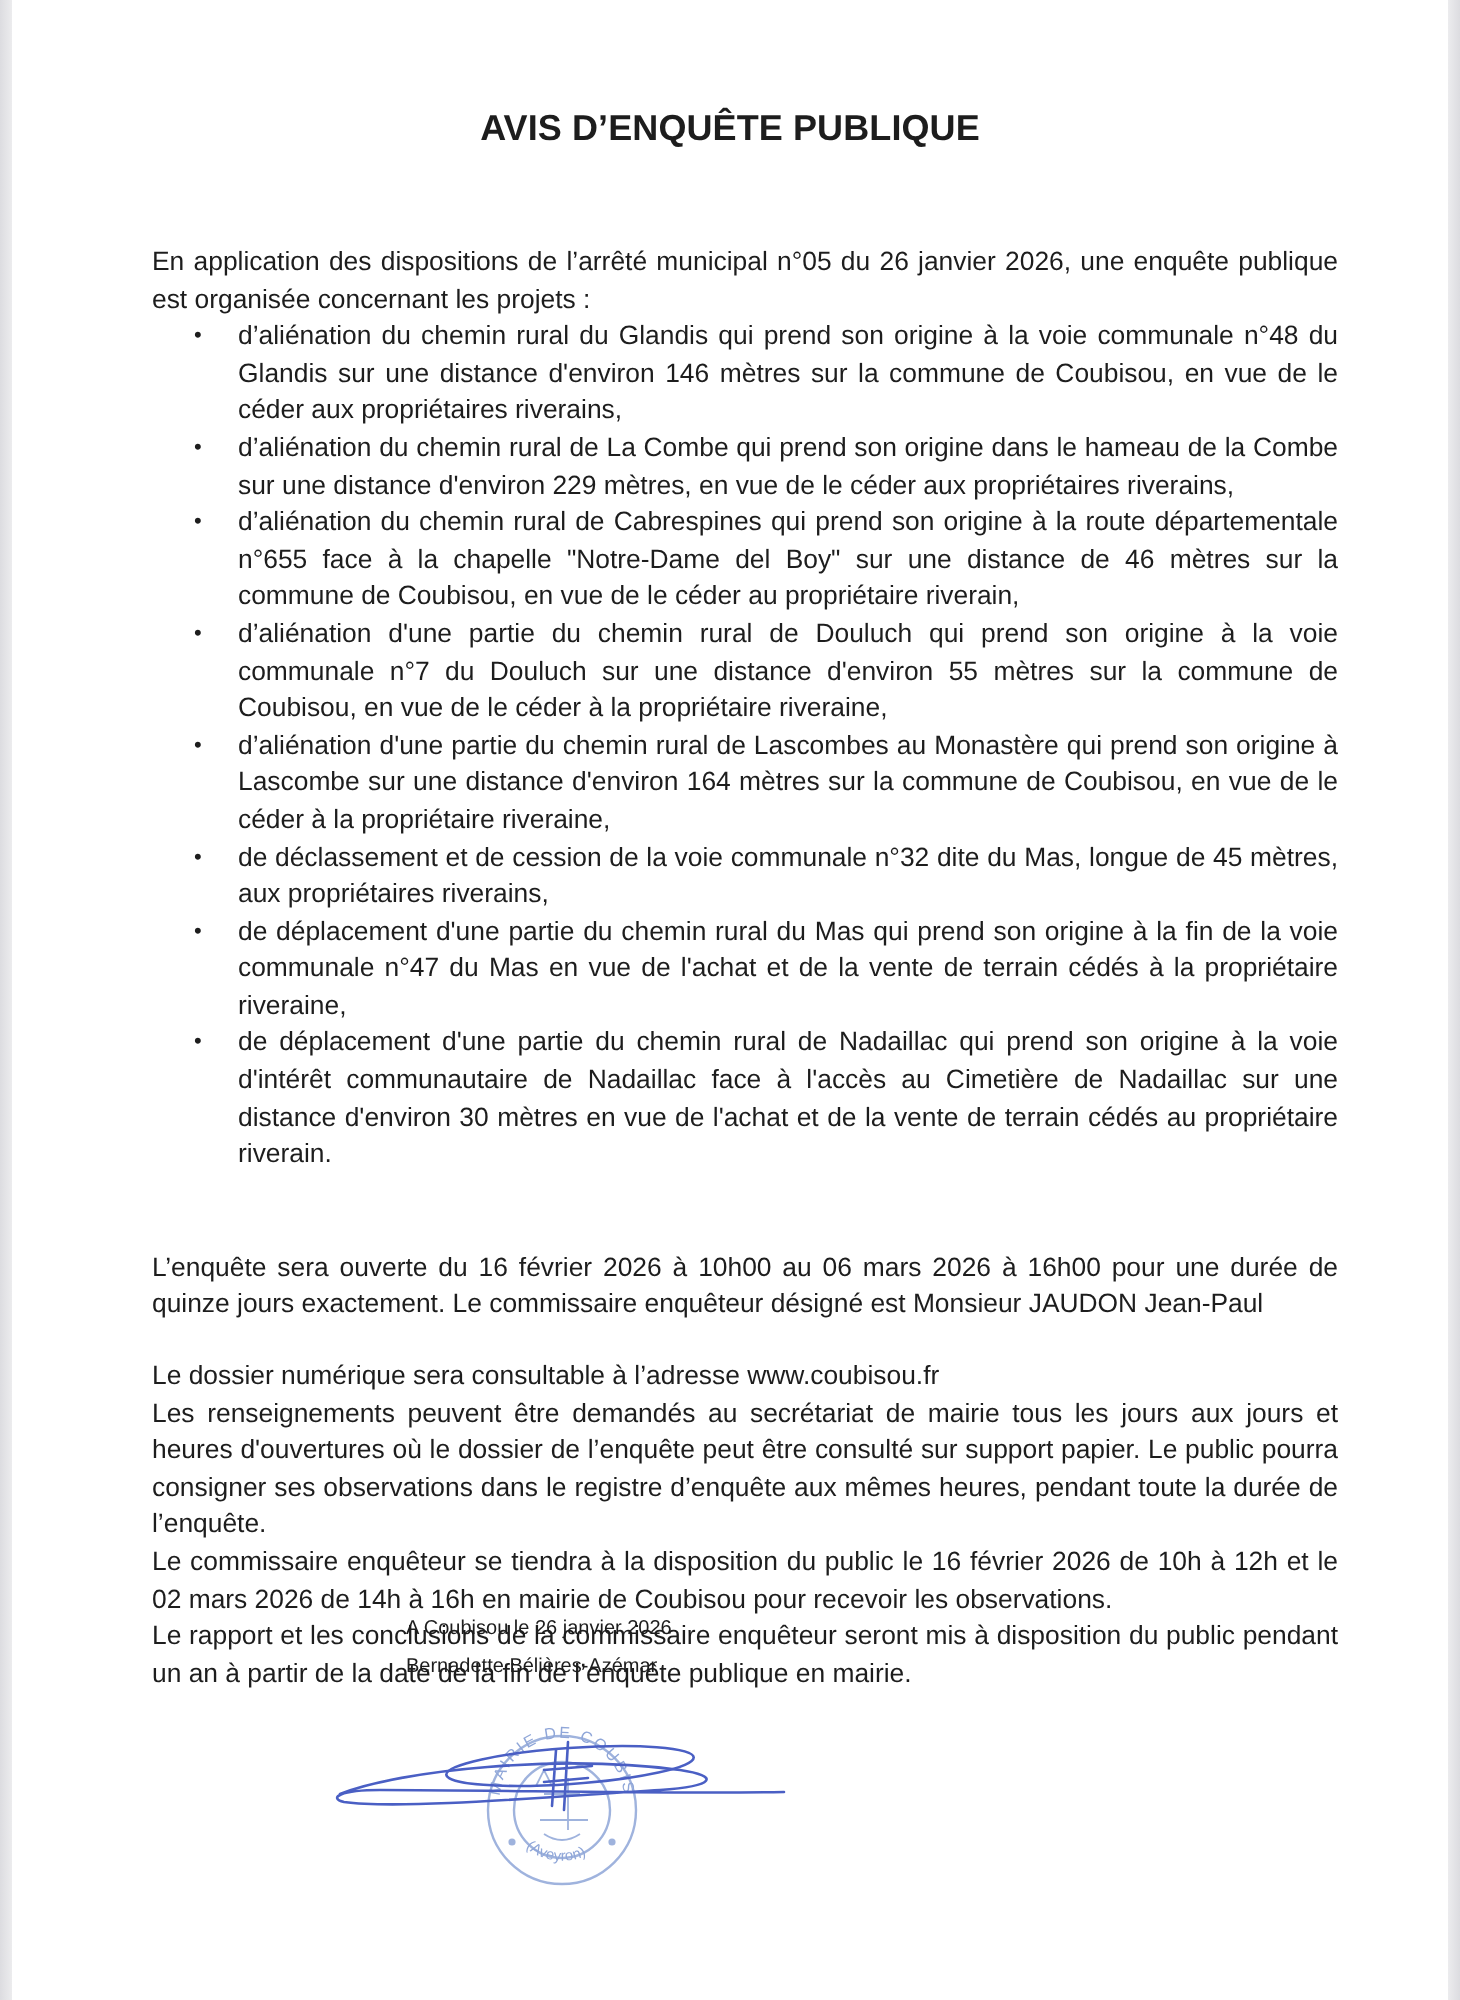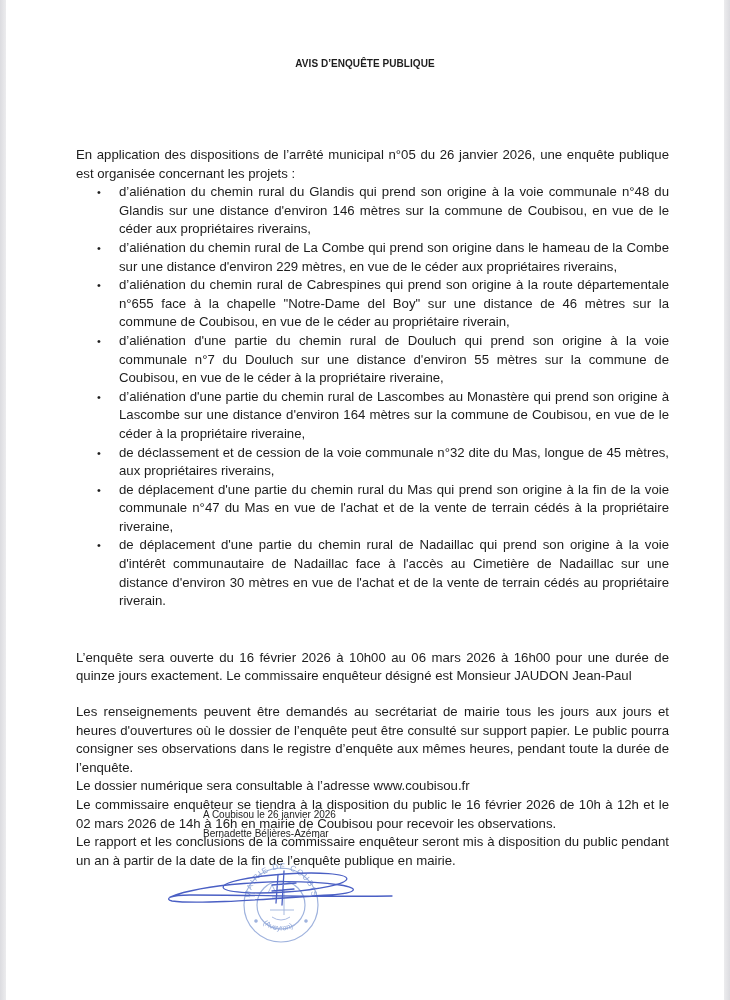--- a/index.html
+++ b/index.html
@@ -9,24 +9,24 @@
     font-family: "Liberation Sans", "DejaVu Sans", sans-serif;
     color: #1d1d1d;
   }
   .edge-left { position: absolute; left: 0; top: 0; width: 6px; height: 1000px;
     background: linear-gradient(to right, #dcdce0, #ececee); }
   .edge-right { position: absolute; right: 0; top: 0; width: 6px; height: 1000px;
     background: linear-gradient(to left, #dcdce0, #ececee); }
   .page { position: absolute; left: 0; top: 0; width: 730px; height: 1000px; }
 
   .title-block { position: absolute; top: 55px; left: 0; width: 730px; text-align: center; }
-  .title { font-size: 10px; font-weight: bold; line-height: 18.5px; letter-spacing: 0.05px; }
+  .title { font-size: 18px; font-weight: bold; line-height: 18.5px; letter-spacing: 0.05px; }
 
   .content { position: absolute; left: 76px; top: 122px; width: 593px;
-    font-size: 13.2px; line-height: 18.6px; margin-top: 24px; }
+    font-size: 13.2px; line-height: 18.6px; }
   .content p { margin: 0; text-align: justify; }
   .content ul { list-style: none; margin: 0; padding: 0 0 0 43px; }
   .content li { position: relative; text-align: justify; }
   .content li .bullet { position: absolute; left: -22px; top: 0; font-size: 11px; }
 
   .gap-1 { height: 38px; }
   .gap-2 { height: 17px; }
 
   .signature-block { position: absolute; left: 203px; top: 806px; font-size: 10px; line-height: 18.6px; }
   .sig-line { display: block; white-space: nowrap; }
@@ -56,22 +56,22 @@
       <li><span class="bullet">•</span><span>d’aliénation d'une partie du chemin rural de Lascombes au Monastère qui prend son origine à Lascombe sur une distance d'environ 164 mètres sur la commune de Coubisou, en vue de le céder à la propriétaire riveraine,</span></li>
       <li><span class="bullet">•</span><span>de déclassement et de cession de la voie communale n°32 dite du Mas, longue de 45 mètres, aux propriétaires riverains,</span></li>
       <li><span class="bullet">•</span><span>de déplacement d'une partie du chemin rural du Mas qui prend son origine à la fin de la voie communale n°47 du Mas en vue de l'achat et de la vente de terrain cédés à la propriétaire riveraine,</span></li>
       <li><span class="bullet">•</span><span>de déplacement d'une partie du chemin rural de Nadaillac qui prend son origine à la voie d'intérêt communautaire de Nadaillac face à l'accès au Cimetière de Nadaillac sur une distance d'environ 30 mètres en vue de l'achat et de la vente de terrain cédés au propriétaire riverain.</span></li>
     </ul>
 
     <div class="gap-1"></div>
     <p>L’enquête sera ouverte du 16 février 2026 à 10h00 au 06 mars 2026 à 16h00 pour une durée de quinze jours exactement. Le commissaire enquêteur désigné est Monsieur JAUDON Jean-Paul</p>
 
     <div class="gap-2"></div>
+    <p>Le dossier numérique sera consultable à l’adresse www.coubisou.fr</p>
     <p>Les renseignements peuvent être demandés au secrétariat de mairie tous les jours aux jours et heures d'ouvertures où le dossier de l’enquête peut être consulté sur support papier. Le public pourra consigner ses observations dans le registre d’enquête aux mêmes heures, pendant toute la durée de l’enquête.</p>
-    <p>Le dossier numérique sera consultable à l’adresse www.coubisou.fr</p>
     <p>Le commissaire enquêteur se tiendra à la disposition du public le 16 février 2026 de 10h à 12h et le 02 mars 2026 de 14h à 16h en mairie de Coubisou pour recevoir les observations.</p>
     <p>Le rapport et les conclusions de la commissaire enquêteur seront mis à disposition du public pendant un an à partir de la date de la fin de l’enquête publique en mairie.</p>
   </div>
 
   <div class="signature-block">
     <span class="sig-line">A Coubisou le 26 janvier 2026</span>
     <span class="sig-line">Bernadette Bélières-Azémar</span>
   </div>
 
   <svg class="stamp-sig" viewBox="0 0 240 90">

